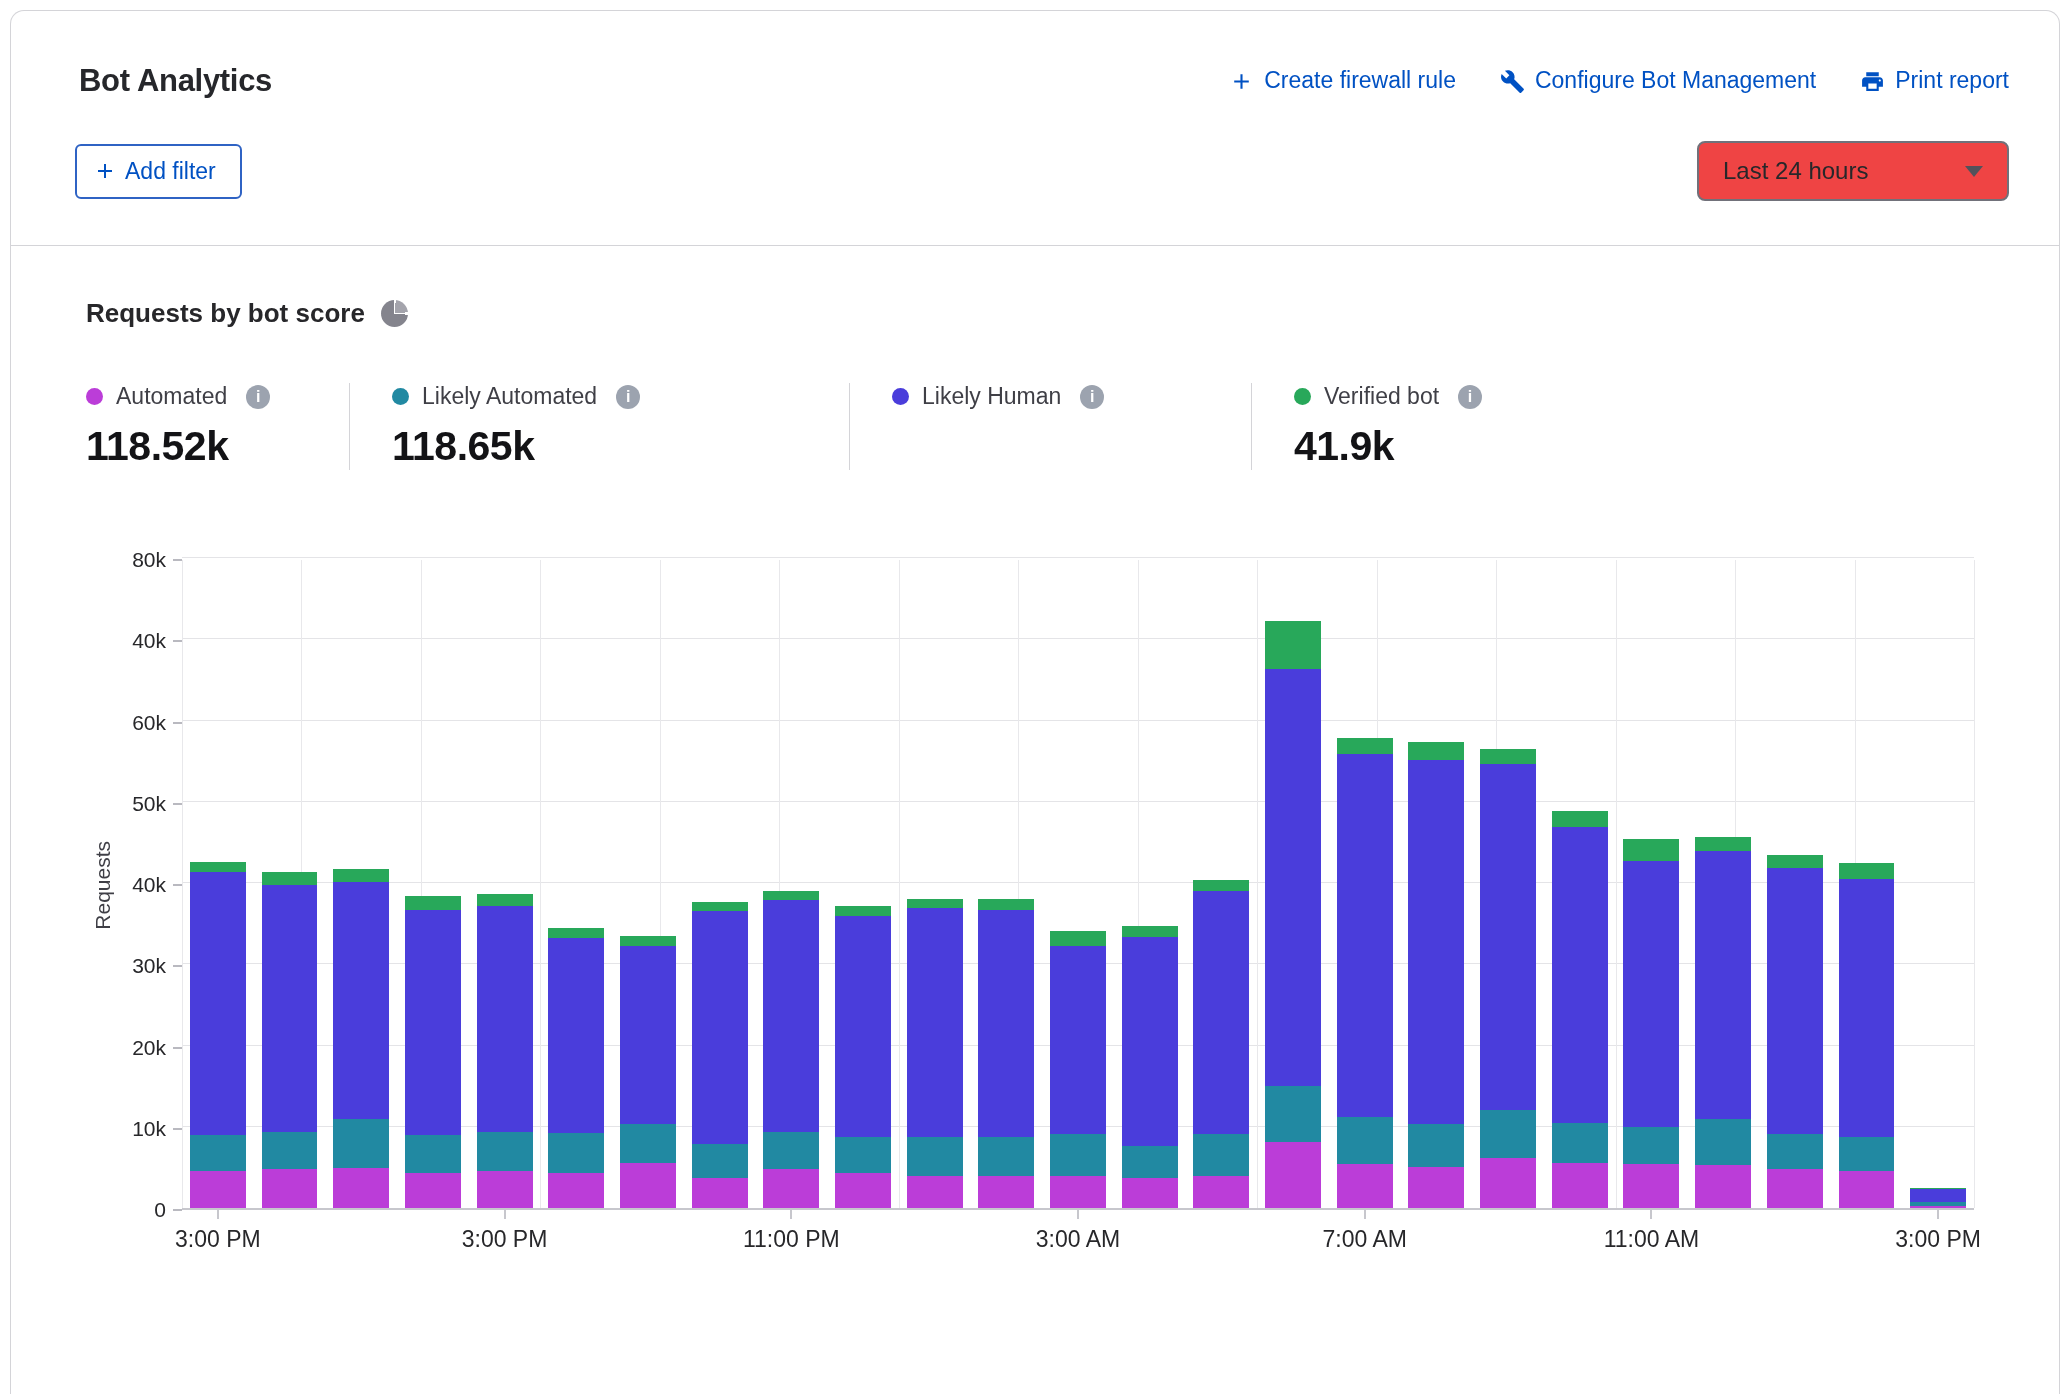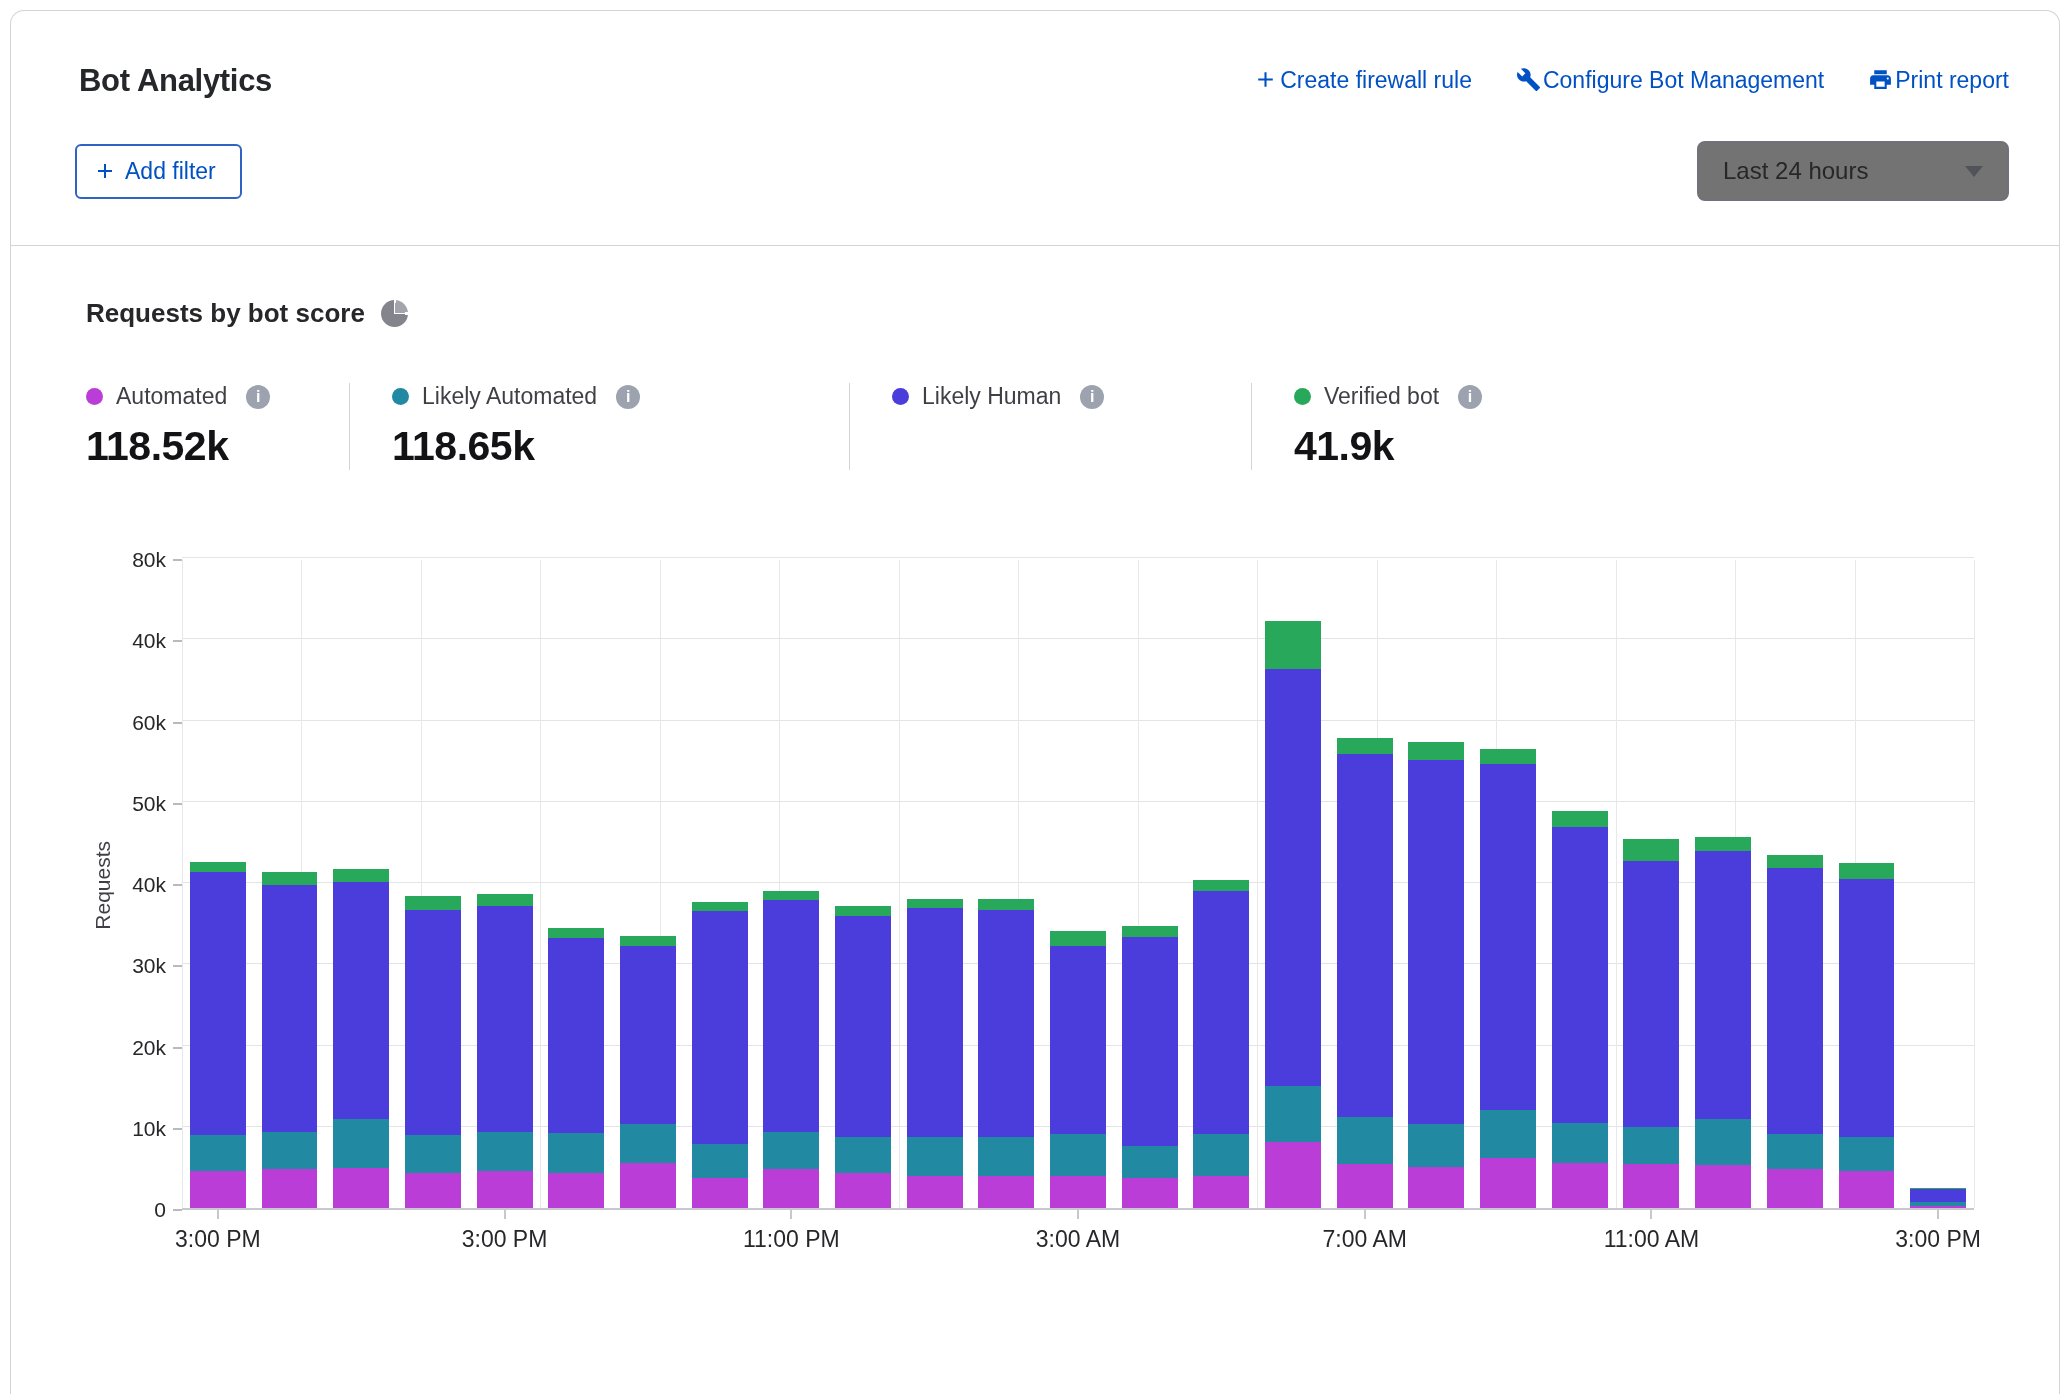--- a/index.html
+++ b/index.html
@@ -11,33 +11,33 @@
   .card {
     position:absolute; top:10px; left:10px; right:10px; height:1500px;
     background:#fff; border:1px solid #d4d4d8; border-bottom:none;
     border-radius:14px 14px 0 0;
   }
   
   .header { padding:48px 50px 0 64px; }
   .header-row { display:flex; justify-content:space-between; align-items:flex-start; }
   h1 { margin:4px; font-size:31px; font-weight:700; color:#26272b; letter-spacing:-0.3px; }
   .actions { display:flex; gap:44px; align-items:center; margin-top:8px; }
-  .action { display:flex; align-items:flex-start; gap:2px; color:#0051c3; font-size:23px; cursor:pointer; text-decoration:none; }
+  .action { display:flex; align-items:flex-end; gap:10px; color:#0051c3; font-size:23px; cursor:pointer; text-decoration:none; }
   .action svg { width:25px; height:25px; flex:none; }
   .filter-row { display:flex; justify-content:space-between; align-items:center; margin-top:38px; }
   .add-filter {
     display:flex; align-items:center; gap:8px; background:#fff; color:#0051c3;
     border:2px solid #2f63c4; border-radius:6px; padding:12px 24px 12px 16px;
     font-size:23px; font-family:inherit; cursor:pointer;
   }
   .add-filter svg { width:24px; height:24px; }
   .select {
     width:312px; border:2px solid #71717a; border-radius:8px; padding:14px 24px;
     display:flex; align-items:center; justify-content:space-between;
-    font-size:24px; color:#27272a; cursor:pointer; background:#737373;
+    font-size:24px; color:#27272a; cursor:pointer; background:#ef4444;
   }
   .caret { width:0; height:0; border-left:9px solid transparent; border-right:9px solid transparent; border-top:11px solid #52525b; }
   .divider { border-top:1px solid #d4d4d8; margin-top:44px; }
   
   .section { padding:52px 85px 0 75px; }
   .section-title-row { display:flex; align-items:center; gap:16px; }
   h2 { margin:0; font-size:26px; font-weight:700; color:#27272a; }
   .pie-icon {
     width:27px; height:27px; border-radius:50%;
     background:conic-gradient(#ffffff 0 1.5%, #a4a4ac 1.5% 23.5%, #ffffff 23.5% 26.5%, #84848d 26.5% 100%);

